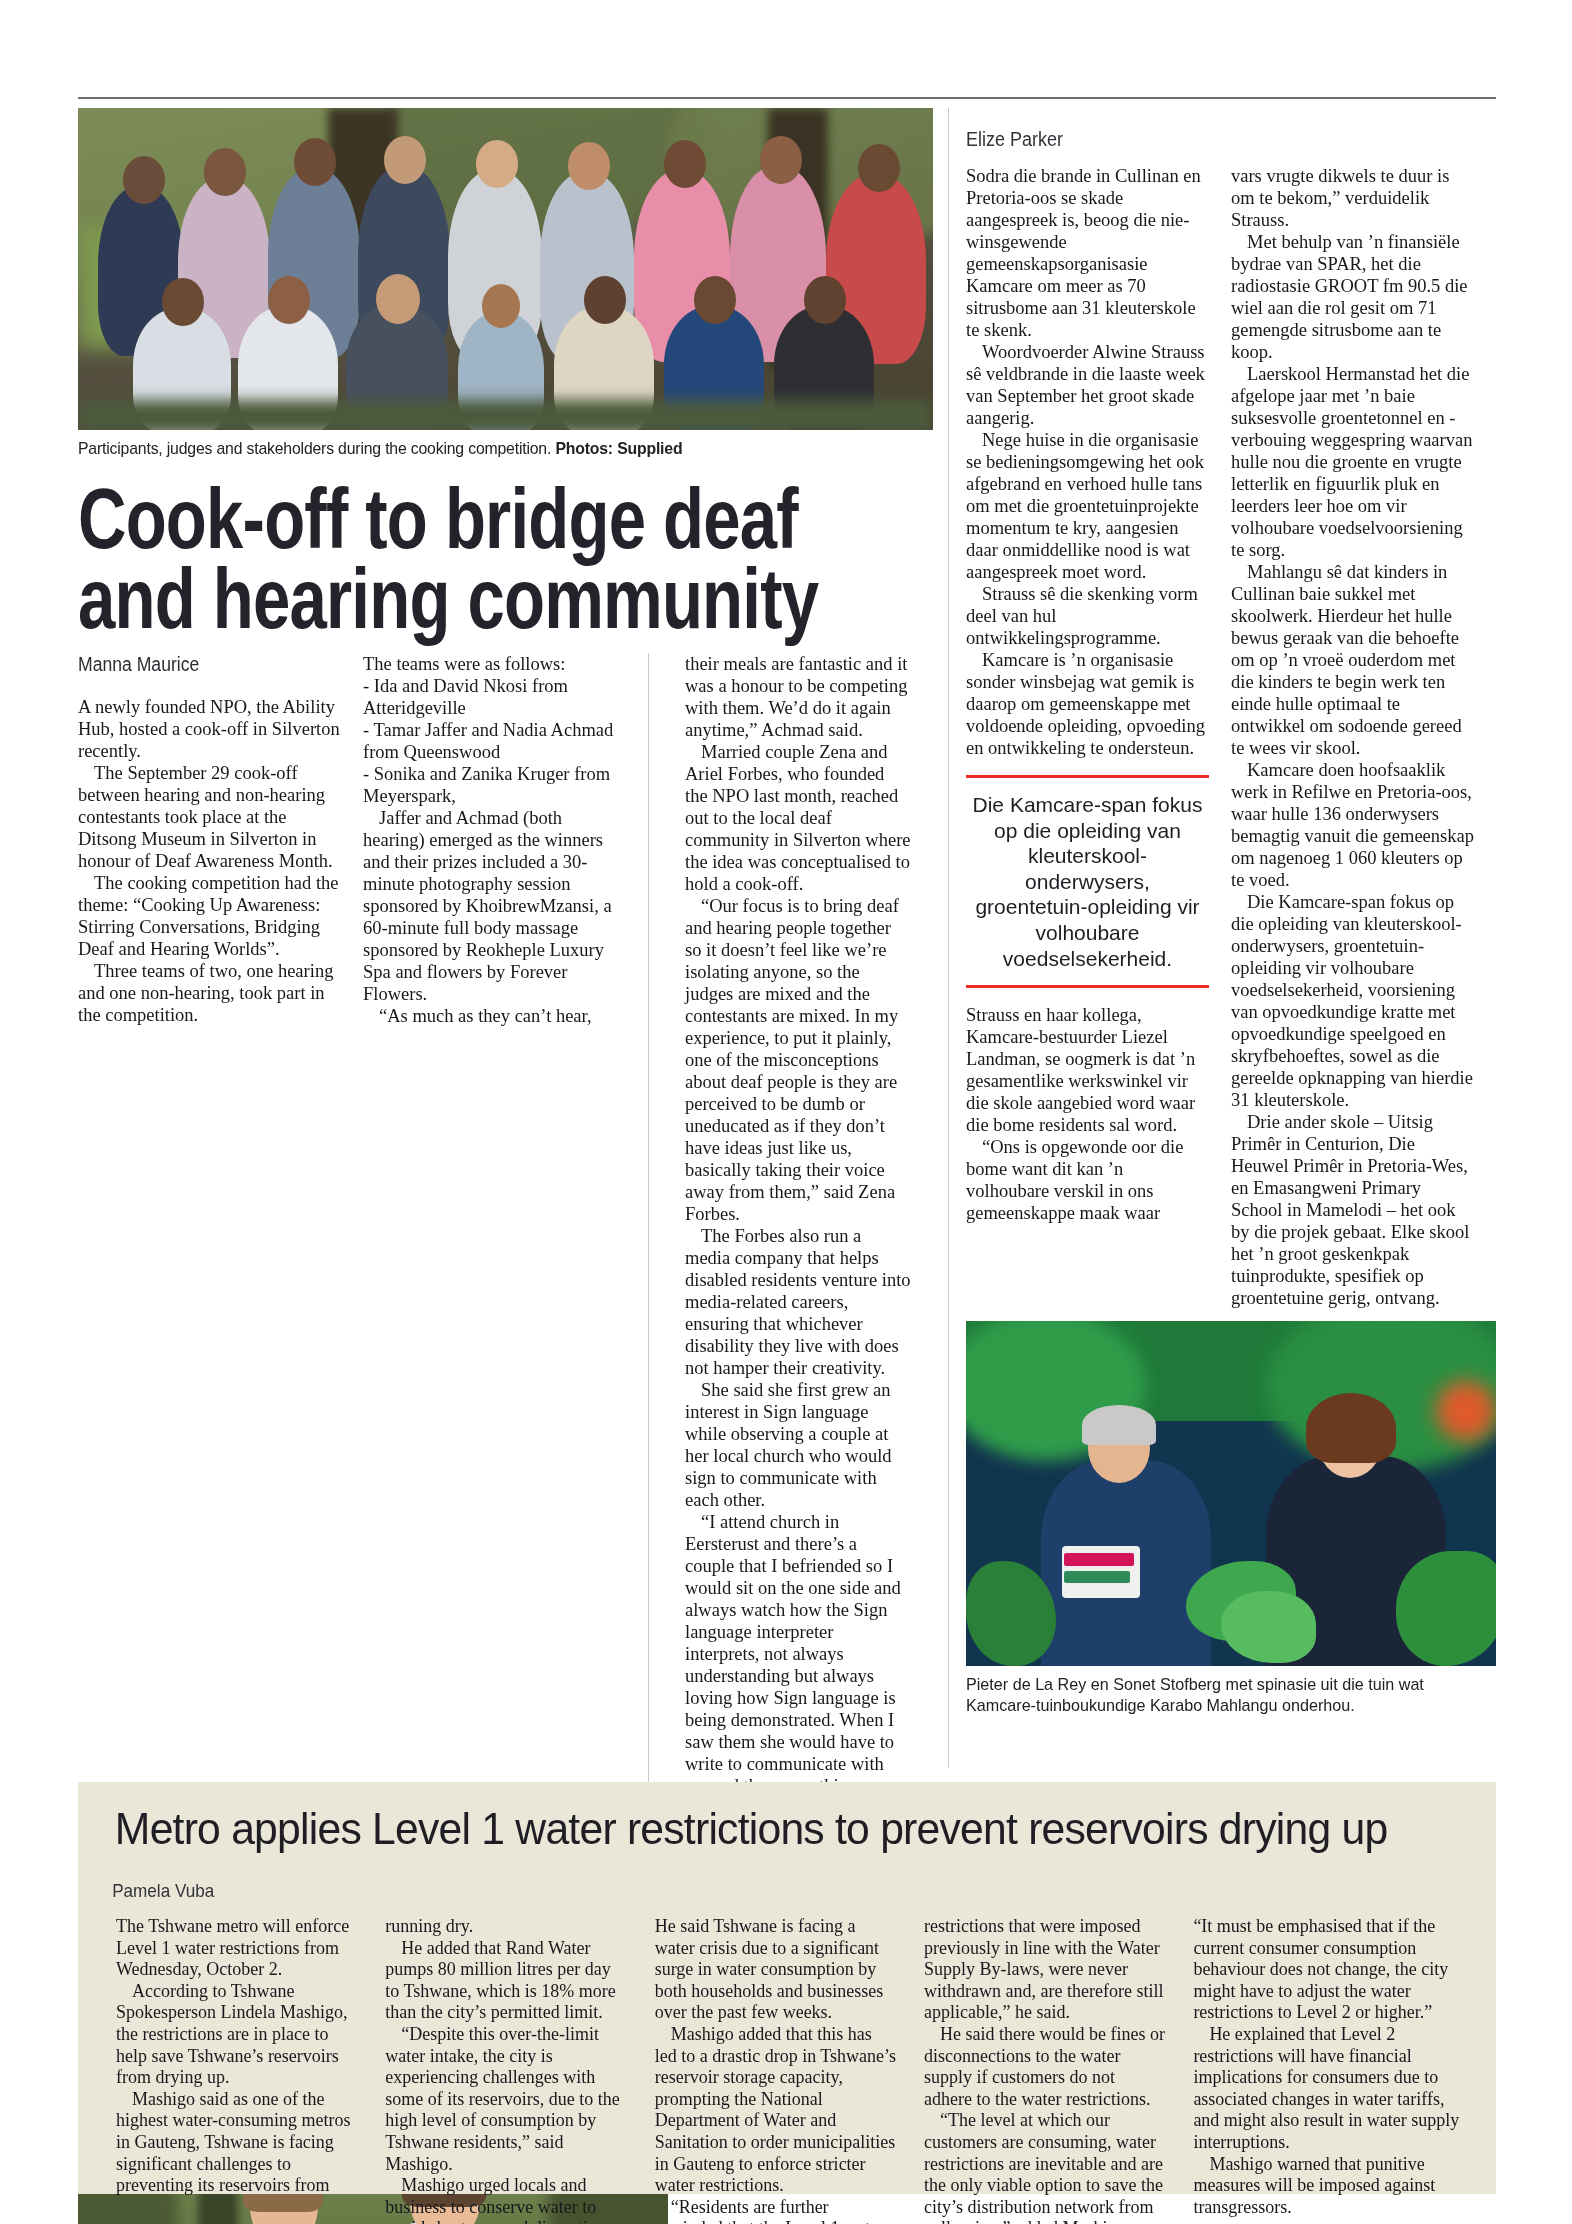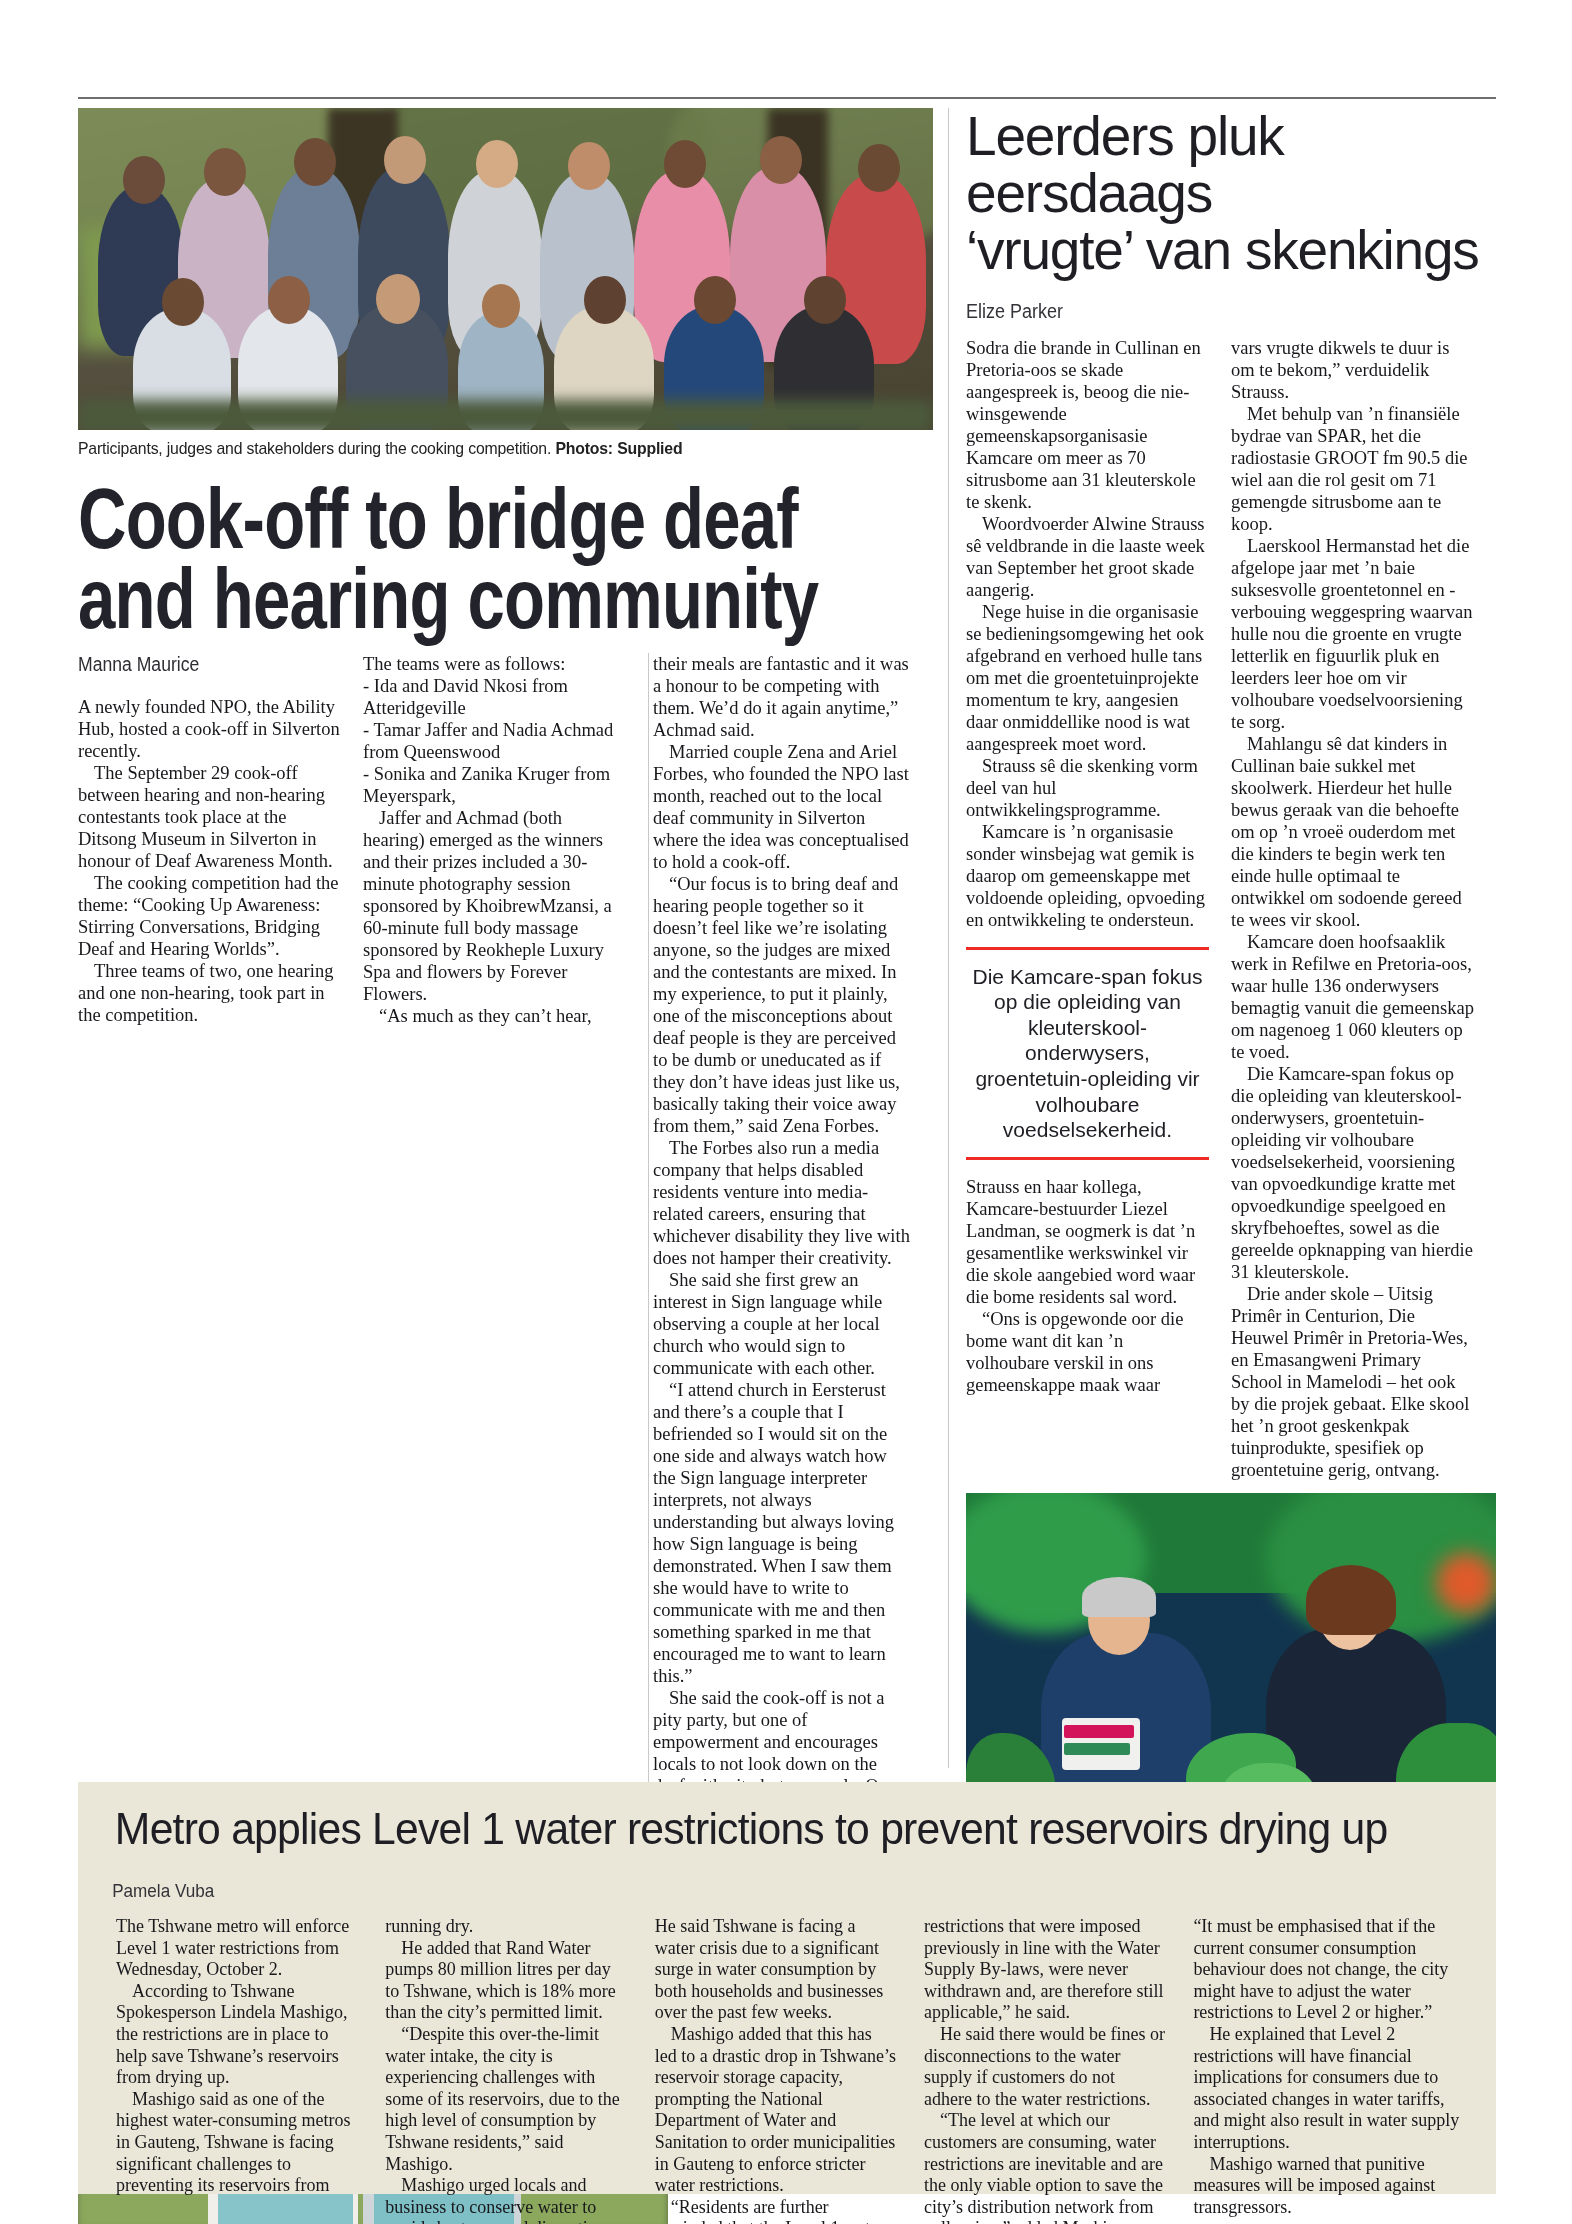--- a/index.html
+++ b/index.html
@@ -117,21 +117,21 @@
   }
 
   
   .main-cols {
     margin-top: 14px;
     display: flex;
     gap: 0;
     width: 855px;
   }
   .mcol { width: 285px; padding-right: 22px; }
-  .mcol.sep { border-left: 1px solid #c9c9c9; padding-left: 4px; width: 285px; }
+  .mcol.sep { border-left: 1px solid #c9c9c9; padding-left: 36px; width: 285px; }
 
   p.body {
     font-family: "Liberation Serif", serif;
     font-size: 18.5px;
     line-height: 1.19;
     color: #18181c;
     text-align: left;
     hyphens: none;
   }
   p.body + p.body { text-indent: 16px; }
@@ -367,24 +367,20 @@
       <div class="blob" style="left:140px;top:215px;width:135px;height:175px;background:#86c4c9;border-radius:8px"></div>
       <div class="blob" style="left:296px;top:212px;width:140px;height:178px;background:#7fc0c6;border-radius:8px"></div>
 
     </div>
 
   </div>
 
   <div class="vdivide"></div>
 
   <div class="right-col">
-    <div class="afr-headline">
-      <div>Leerders pluk eersdaags</div>
-      <div>‘vrugte’ van skenkings</div>
-    </div>
     <div class="afr-byline">Elize Parker</div>
 
     <div class="afr-cols">
       <div class="acol">
         <p class="body">Sodra die brande in Cullinan en Pretoria-oos se skade aangespreek is, beoog die nie-winsgewende gemeenskapsorganisasie Kamcare om meer as 70 sitrusbome aan 31 kleuterskole te skenk.</p>
         <p class="body">Woordvoerder Alwine Strauss sê veldbrande in die laaste week van September het groot skade aangerig.</p>
         <p class="body">Nege huise in die organisasie se bedieningsomgewing het ook afgebrand en verhoed hulle tans om met die groentetuinprojekte momentum te kry, aangesien daar onmiddellike nood is wat aangespreek moet word.</p>
         <p class="body">Strauss sê die skenking vorm deel van hul ontwikkelingsprogramme.</p>
         <p class="body">Kamcare is ’n organisasie sonder winsbejag wat gemik is daarop om gemeenskappe met voldoende opleiding, opvoeding en ontwikkeling te ondersteun.</p>
 

